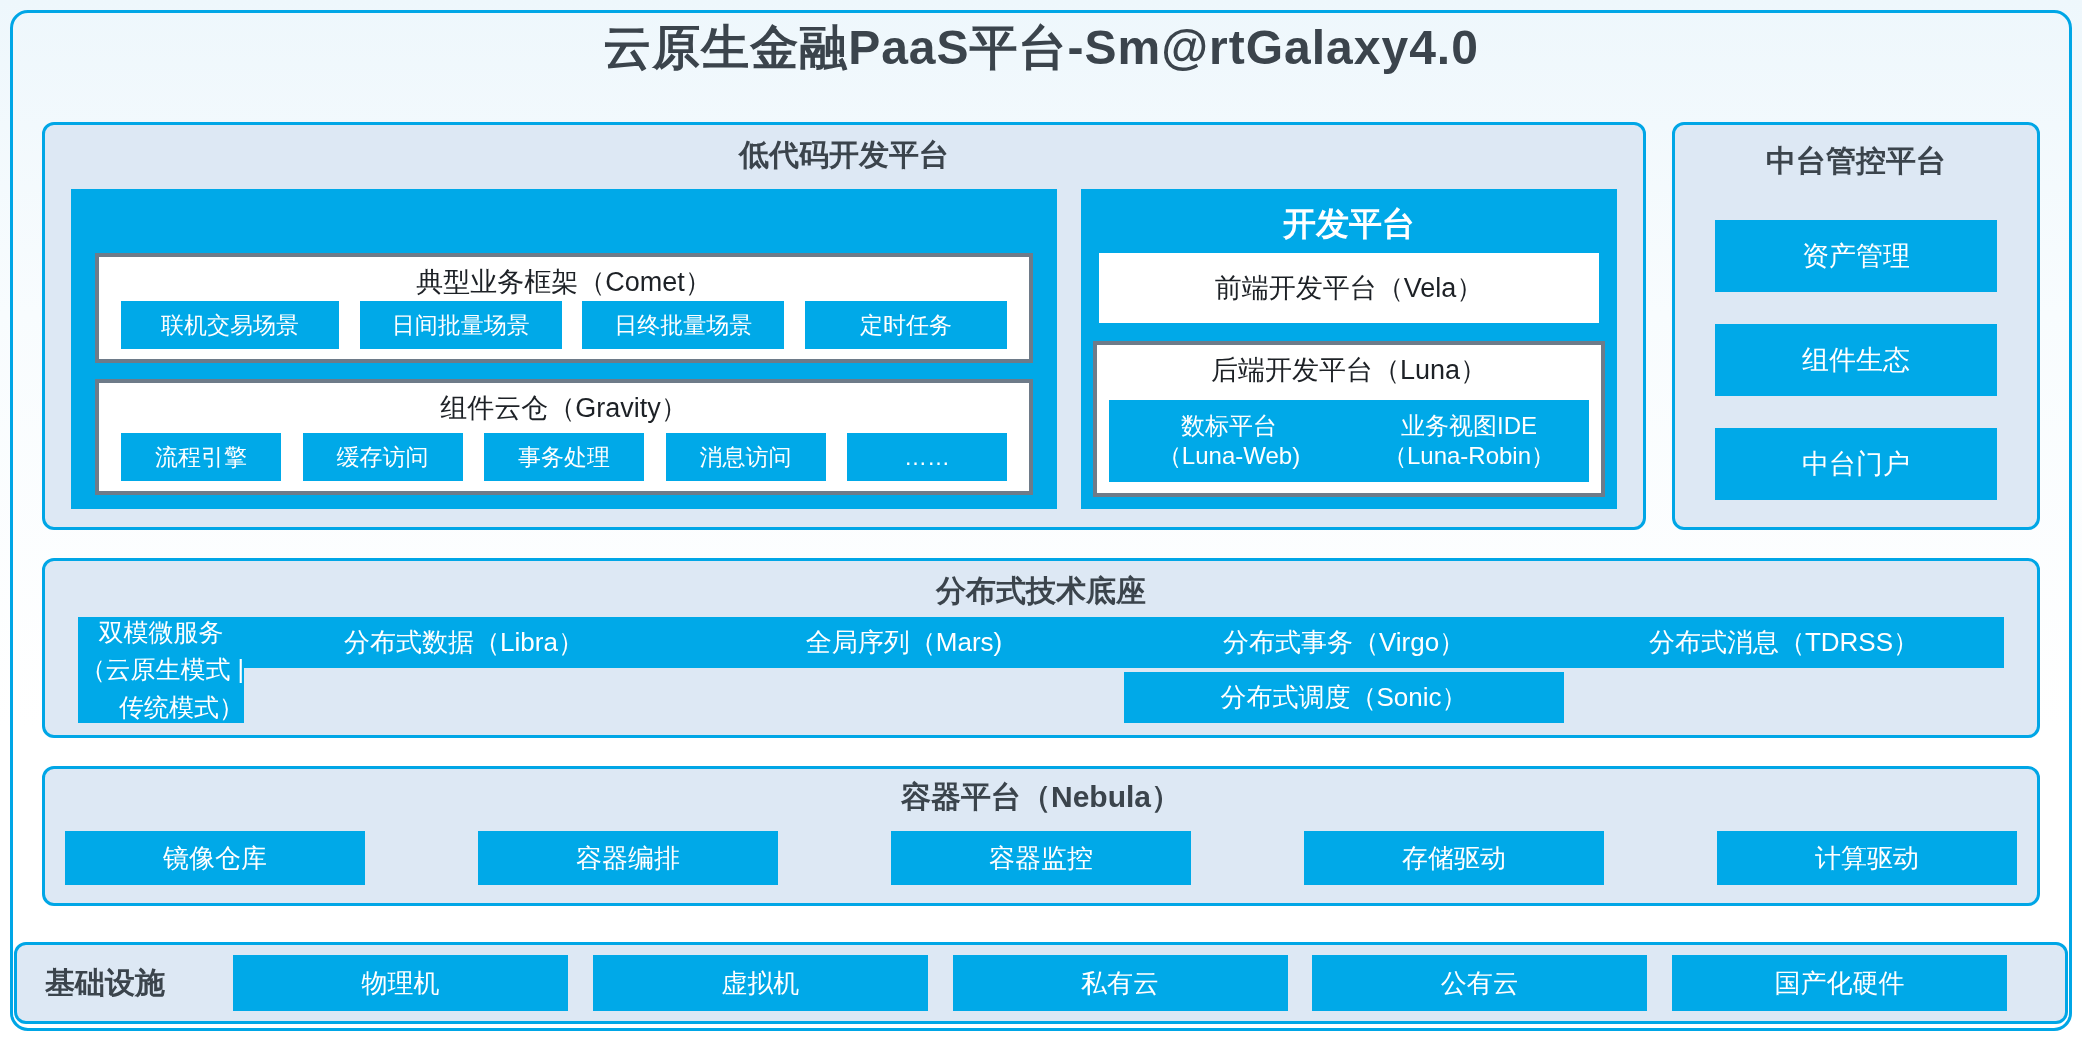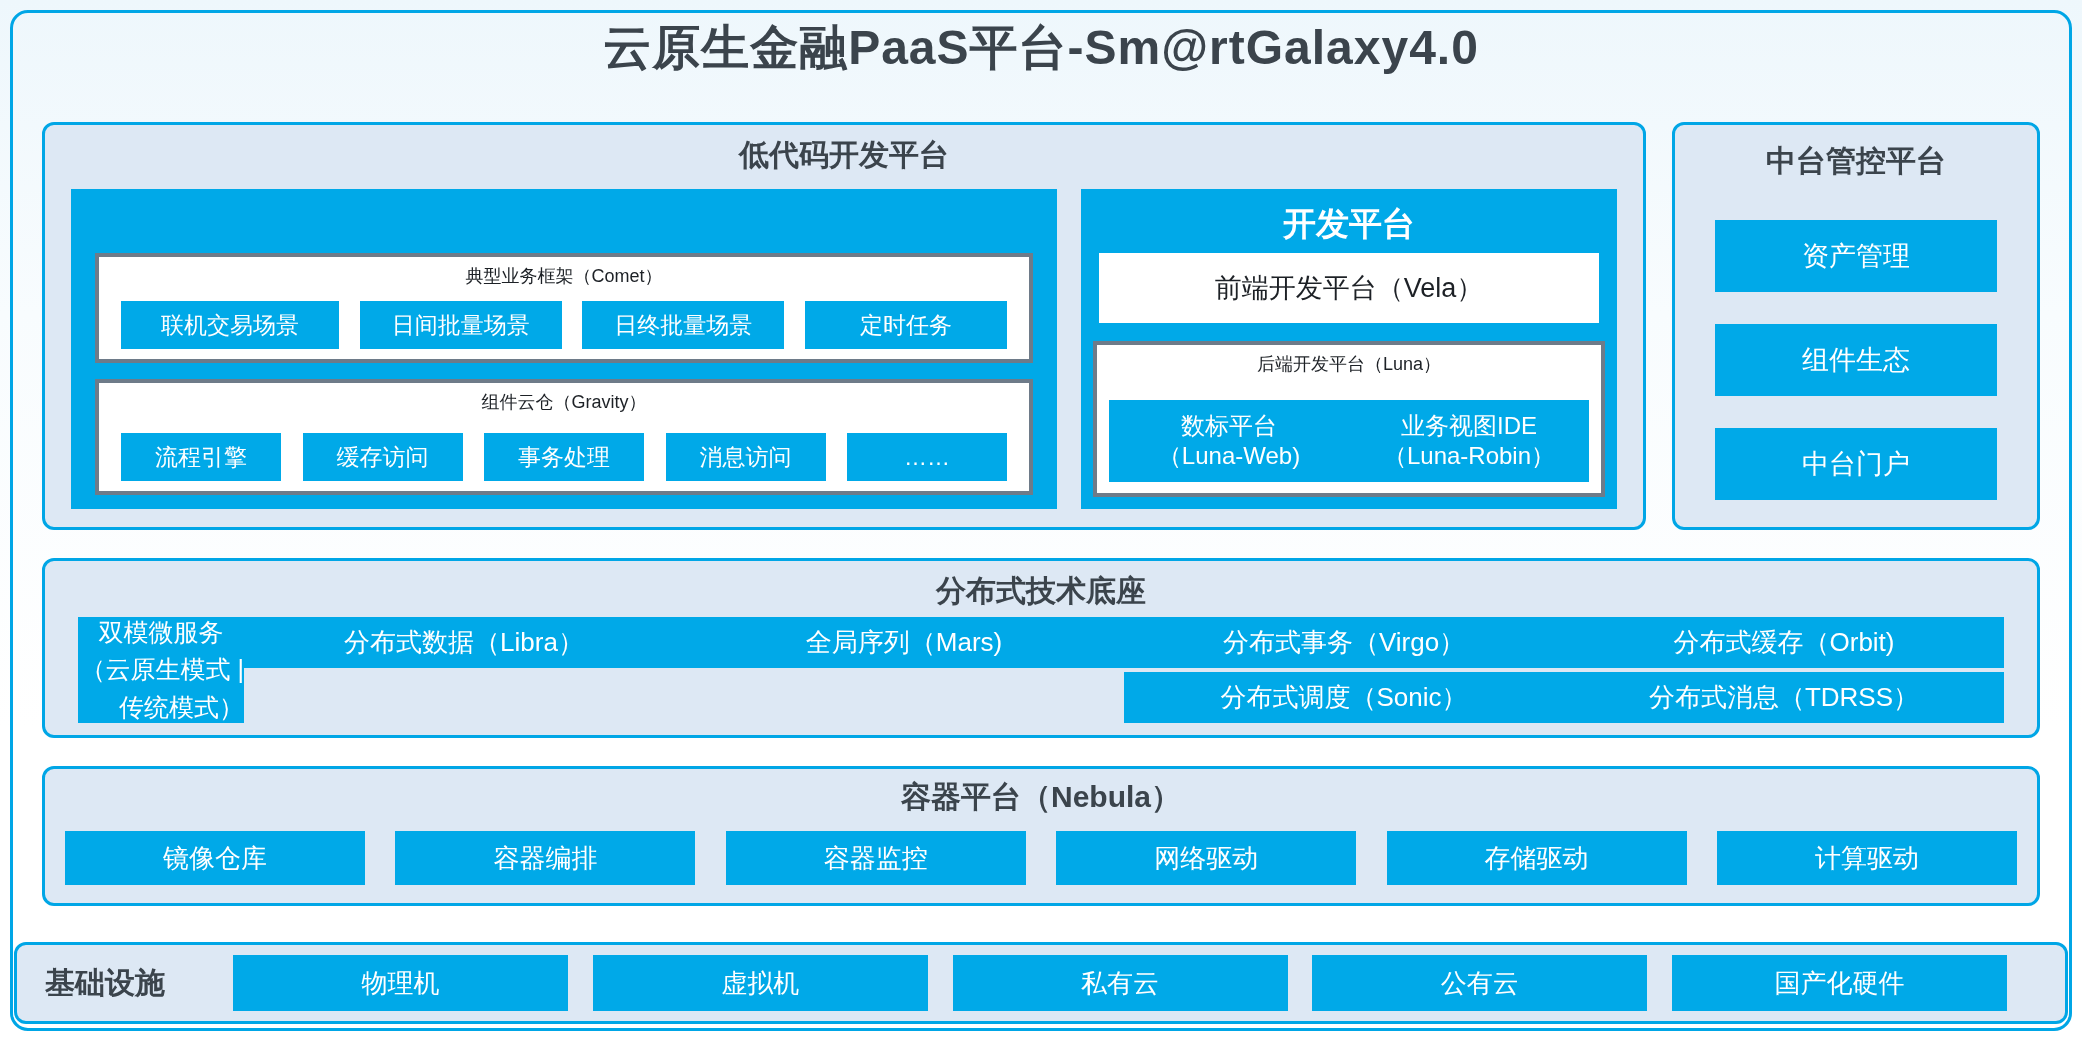--- a/index.html
+++ b/index.html
@@ -38,21 +38,21 @@
   .blue-panel-title{
     text-align:center;font-size:33px;font-weight:bold;color:#ffffff;
     padding-top:13px;
   }
   
   .white-box{
     position:absolute;box-sizing:border-box;background:#ffffff;
     border:4px solid #6e7b89;
   }
   .white-box-title{
-    text-align:center;font-size:18px;color:#1d2126;margin-top:7px;
+    text-align:center;font-size:27px;color:#1d2126;margin-top:7px;
   }
   .chip{
     background:#00a9e8;color:#ffffff;
     display:flex;align-items:center;justify-content:center;
     text-align:right;box-sizing:border-box;
   }
   .chip-row{
     position:absolute;display:flex;justify-content:space-between;
   }
   
@@ -156,33 +156,31 @@
       </div>
       <div style="display:flex;flex-direction:row;justify-content:space-between;">
         <div class="chip dist-cell">分布式数据（Libra）</div>
         <div class="chip dist-cell">全局序列（Mars)</div>
       </div>
       <div style="display:flex;flex-direction:column;justify-content:space-between;">
         <div class="chip dist-cell">分布式事务（Virgo）</div>
         <div class="chip dist-cell">分布式调度（Sonic）</div>
       </div>
       <div style="display:flex;flex-direction:column;justify-content:space-between;">
-        <div class="chip dist-cell">分布式缓存（Orbit)</div>
         <div class="chip dist-cell">分布式消息（TDRSS）</div>
       </div>
     </div>
   </div>
 
   <div class="section" style="left:42px;top:766px;width:1998px;height:140px;">
     <div class="section-title" style="margin-top:8px;">容器平台（Nebula）</div>
     <div class="chip-row" style="left:20px;right:20px;top:62px;">
       <div class="chip nebula-chip">镜像仓库</div>
       <div class="chip nebula-chip">容器编排</div>
       <div class="chip nebula-chip">容器监控</div>
-      <div class="chip nebula-chip">网络驱动</div>
       <div class="chip nebula-chip">存储驱动</div>
       <div class="chip nebula-chip">计算驱动</div>
     </div>
   </div>
 
   <div class="section" style="left:14px;top:942px;width:2054px;height:82px;display:flex;align-items:center;padding:0 28px;">
     <div class="infra-label" style="width:188px;">基础设施</div>
     <div style="flex:1;display:flex;justify-content:space-between;padding-right:30px;">
       <div class="chip infra-chip">物理机</div>
       <div class="chip infra-chip">虚拟机</div>

